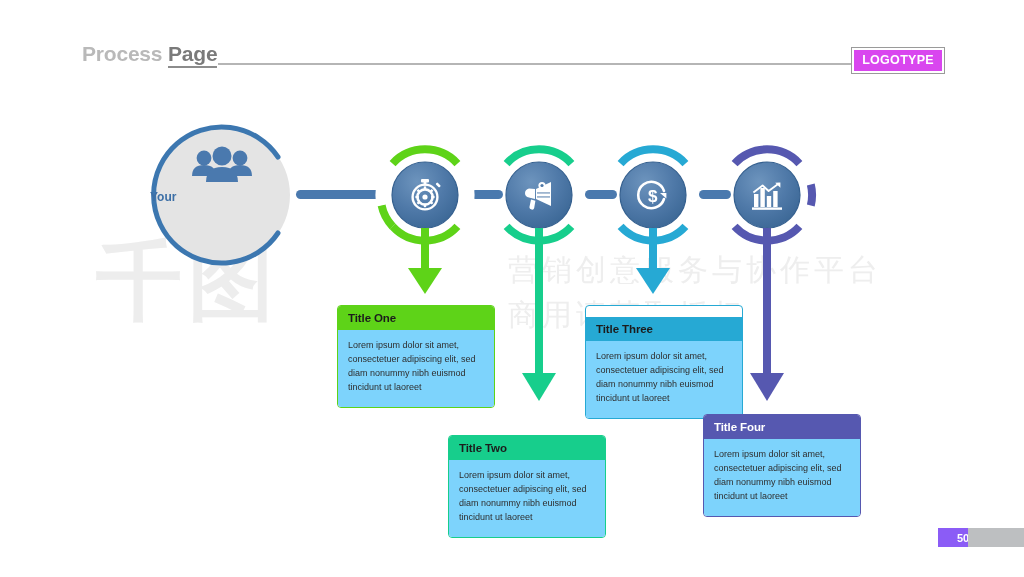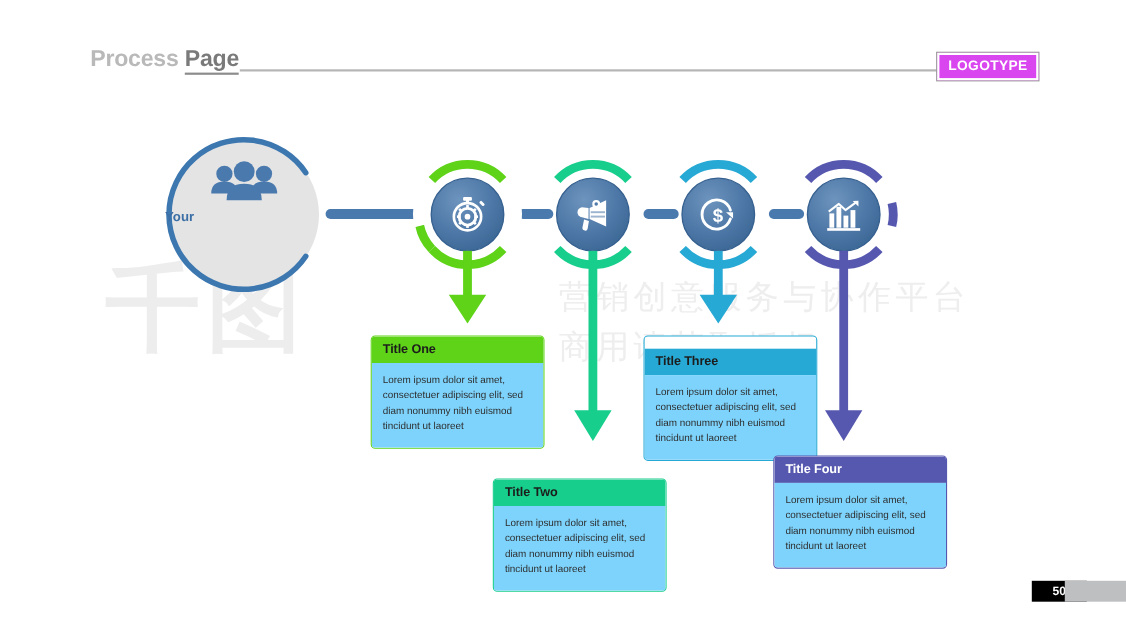--- a/index.html
+++ b/index.html
@@ -144,21 +144,21 @@
     color: #3C6FA6;
     line-height: 1.32;
     z-index: 3;
   }
 
   
   .pagenum {
     position: absolute;
     left: 938px; top: 528px;
     width: 50px; height: 19px;
-    background: #000000;
+    background: #8b5cf6;
     color: #ffffff;
     font-size: 11px;
     font-weight: bold;
     display: flex;
     align-items: center;
     justify-content: center;
     z-index: 3;
   }
   .footer-bar {
     position: absolute;

